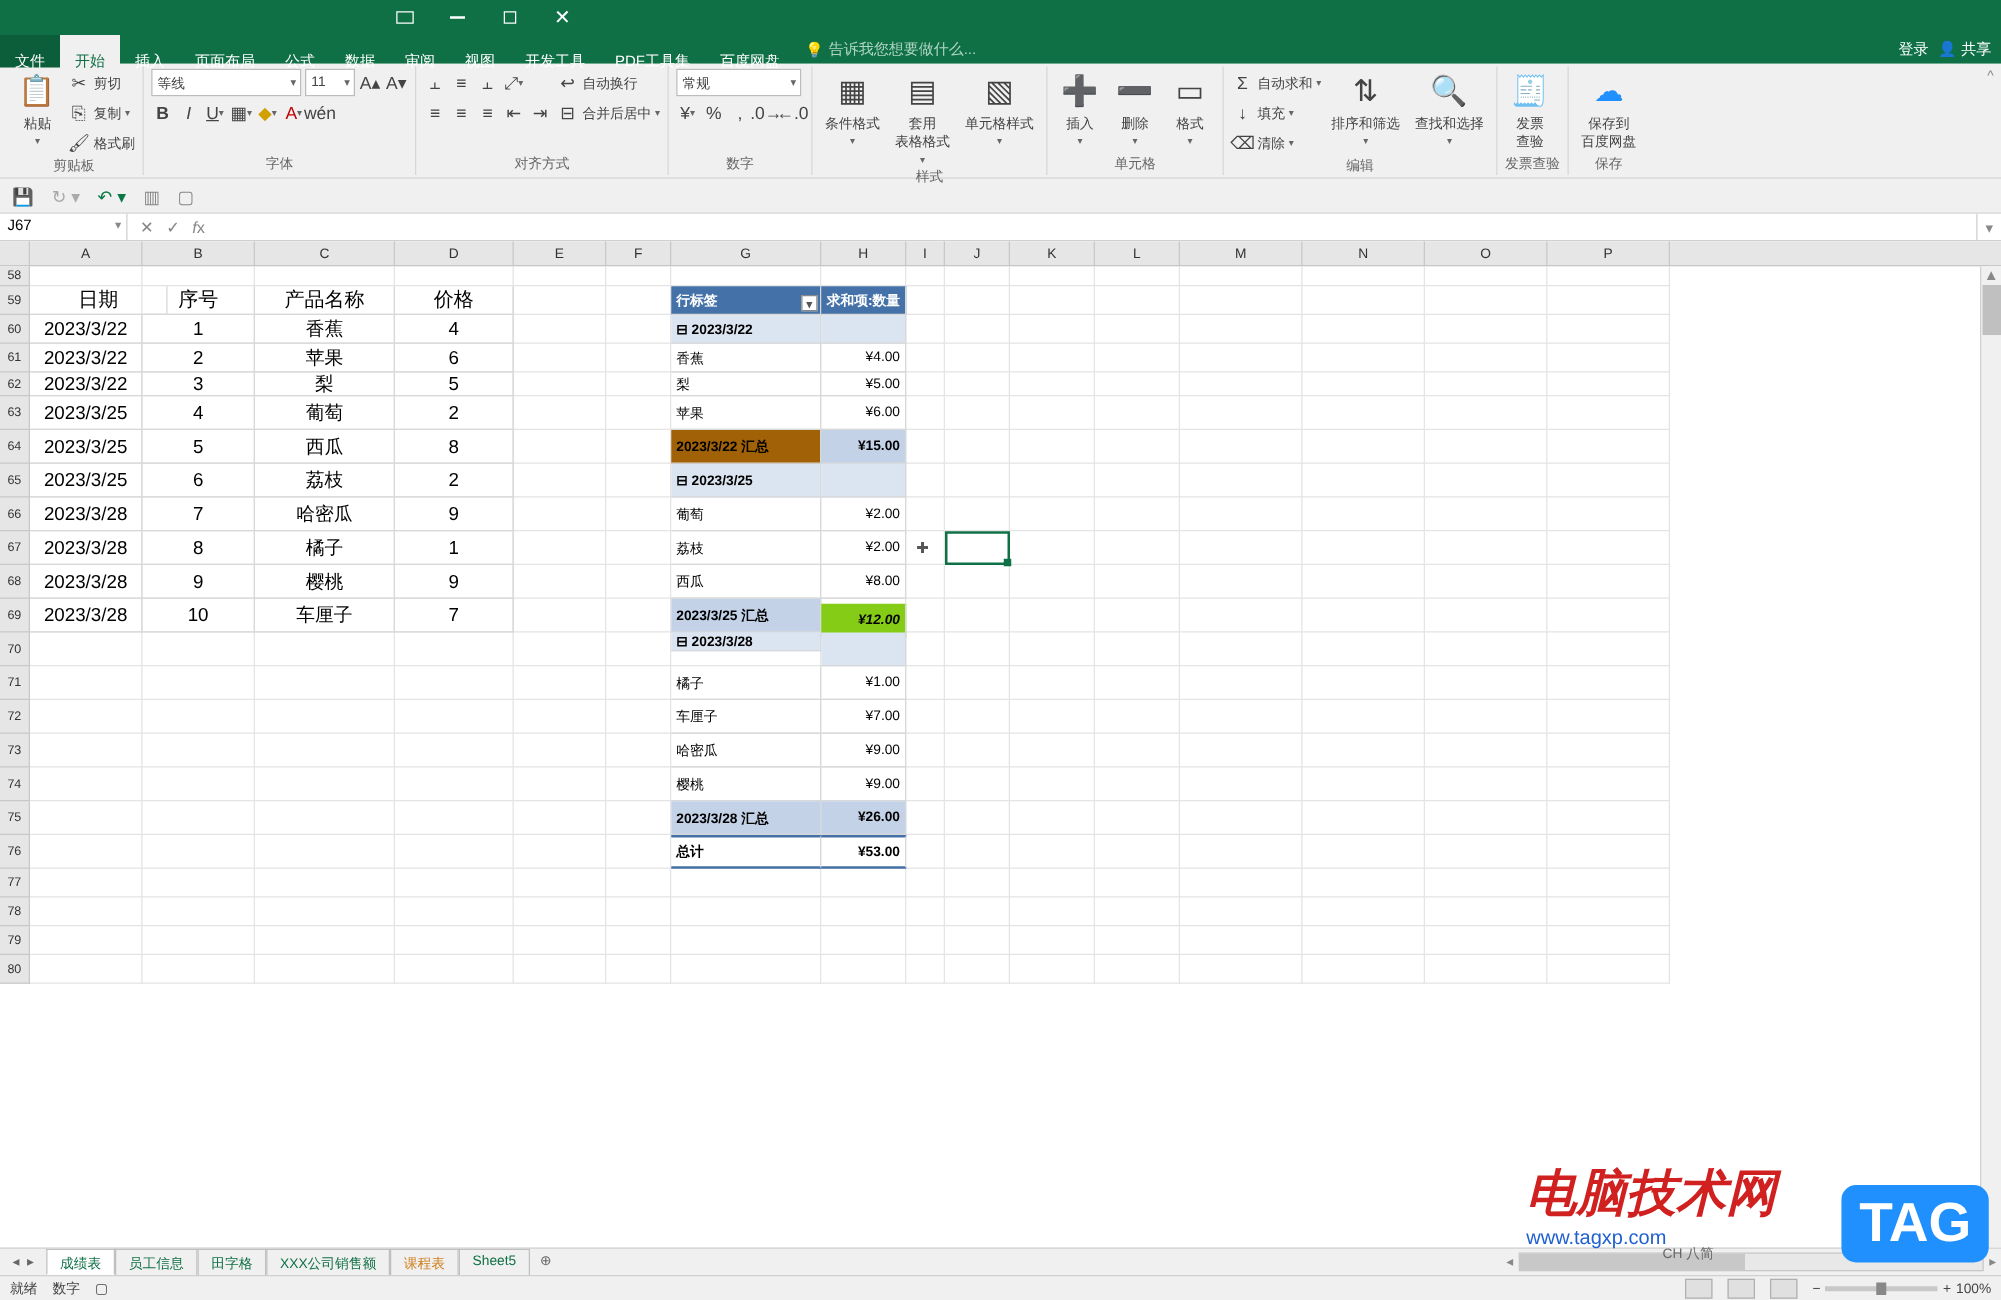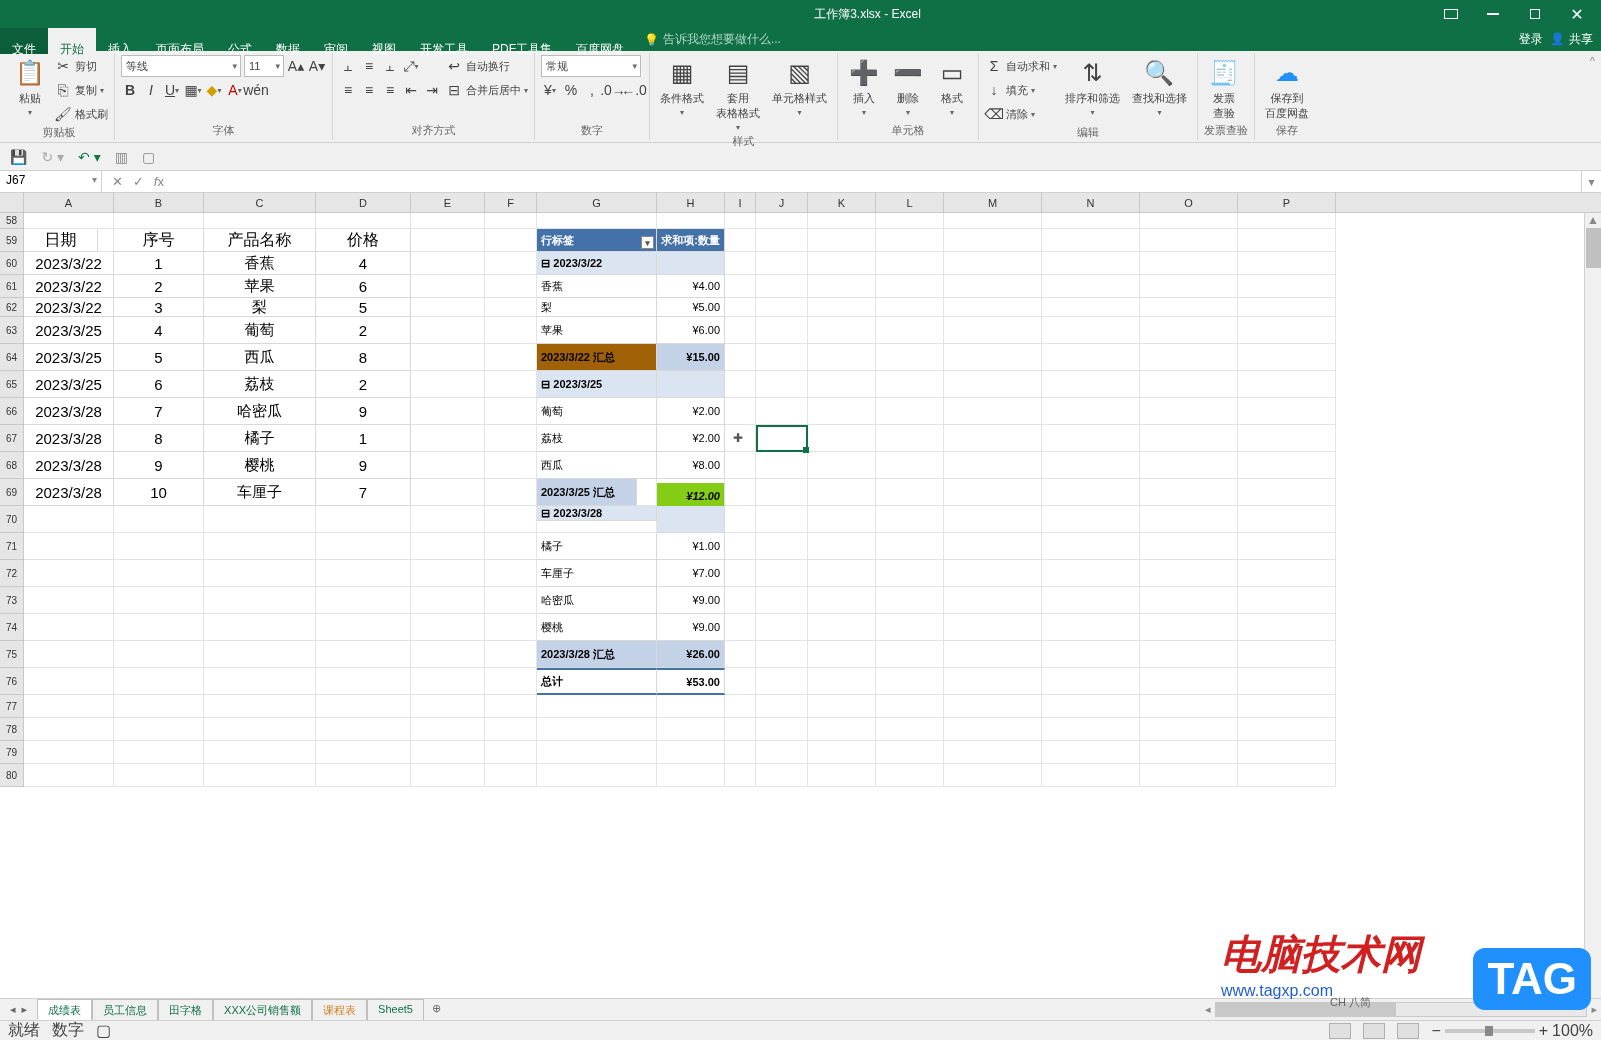--- a/index.html
+++ b/index.html
@@ -64,39 +64,38 @@
 .sheetbar .nav{display:flex; align-items:center; gap:6px; padding:0 10px; color:#666;}
 .sheet-tab{padding:3px 10px; border:1px solid #c0c0c0; border-bottom:none; background:#f0f0f0; cursor:pointer; color:#0f7046;}
 .sheet-tab.active{background:#fff; border-bottom:1px solid #fff;}
 .sheet-tab.orange{color:#d08020;}
 .sheetbar .newsheet{padding:3px 8px; color:#666; cursor:pointer;}
 .sheetbar .spacer{flex:1;}
 .sheetbar .hscroll{width:400px; display:flex; align-items:center;}
 .sheetbar .hscroll .track{flex:1; height:15px; background:#e8e8e8; border:1px solid #c8c8c8; position:relative;}
 .sheetbar .hscroll .thumb{position:absolute; left:0; width:180px; height:100%; background:#c8c8c8;}
 
-.statusbar{height:20px; background:#f0f0f0; border-top:1px solid #d0d0d0; display:flex; align-items:center; font-size:16px; color:#444; padding:0 8px; gap:12px;}
+.statusbar{height:20px; background:#f0f0f0; border-top:1px solid #d0d0d0; display:flex; align-items:center; font-size:11px; color:#444; padding:0 8px; gap:12px;}
 .statusbar .spacer{flex:1;}
 .statusbar .viewbtn{width:22px; height:16px; border:1px solid #b0b0b0; background:#e0e0e0;}
 .statusbar .zoom{display:flex; align-items:center; gap:4px;}
 .zslider{width:90px; height:4px; background:#c8c8c8; position:relative;}
 .zslider .zth{position:absolute; left:45%; top:-3px; width:8px; height:10px; background:#888;}
 
 .watermark1{position:fixed; right:180px; bottom:40px; z-index:50;margin-top:20px;}
 .wm1a{font-size:40px; font-weight:bold; color:#d02020; font-style:italic;}
 .wm1b{font-size:16px; color:#2060d0;}
 .watermark2{position:fixed; right:10px; bottom:30px; z-index:50; background:#2090ff; color:#fff; font-size:44px; font-weight:bold; padding:6px 14px; border-radius:12px;}
 .imewm{position:fixed; right:230px; bottom:30px; font-size:11px; color:#666; display:flex; gap:8px; align-items:center; z-index:40;}
 </style>
 </head>
 <body>
 
 <div class="titlebar">
   <div class="tb-left"></div>
-  <div class="tb-center">工作簿3.xlsx - Excel</div>
   <div class="tb-right">
     <div class="tb-btn">
         <span class="tb-icon-sq"></span>
       </div>
     <div class="tb-btn">
         <span class="tb-icon-min"></span>
       </div>
     <div class="tb-btn">
         <span class="tb-icon-max"></span>
       </div>
@@ -395,21 +394,21 @@
       <div class="rh" style="height: 27px;">73</div>
       <div class="rh" style="height: 27px;">74</div>
       <div class="rh" style="height: 27px;">75</div>
       <div class="rh" style="height: 27px;">76</div>
       <div class="rh" style="height: 23px;">77</div>
       <div class="rh" style="height: 23px;">78</div>
       <div class="rh" style="height: 23px;">79</div>
       <div class="rh" style="height: 23px;">80</div>
     </div>
   <div class="cells" id="cells">
-      <div class="cell " style="left: 0px; top: 16px; width: 74px; height: 23px; justify-content: center; font-size: 16px;">日期</div>
+      <div class="cell " style="left: 0px; top: 16px; width: 110px; height: 23px; justify-content: center; font-size: 16px;">日期</div>
       <div class="cell " style="left: 90px; top: 16px; width: 90px; height: 23px; justify-content: center; font-size: 16px;">序号</div>
       <div class="cell " style="left: 180px; top: 16px; width: 112px; height: 23px; justify-content: center; font-size: 16px;">产品名称</div>
       <div class="cell " style="left: 292px; top: 16px; width: 95px; height: 23px; justify-content: center; font-size: 16px;">价格</div>
       <div class="cell " style="left: 0px; top: 39px; width: 90px; height: 23px; justify-content: center; font-size: 15px;">2023/3/22</div>
       <div class="cell " style="left: 90px; top: 39px; width: 90px; height: 23px; justify-content: center; font-size: 15px;">1</div>
       <div class="cell " style="left: 180px; top: 39px; width: 112px; height: 23px; justify-content: center; font-size: 15px;">香蕉</div>
       <div class="cell " style="left: 292px; top: 39px; width: 95px; height: 23px; justify-content: center; font-size: 15px;">4</div>
       <div class="cell " style="left: 0px; top: 62px; width: 90px; height: 23px; justify-content: center; font-size: 15px;">2023/3/22</div>
       <div class="cell " style="left: 90px; top: 62px; width: 90px; height: 23px; justify-content: center; font-size: 15px;">2</div>
       <div class="cell " style="left: 180px; top: 62px; width: 112px; height: 23px; justify-content: center; font-size: 15px;">苹果</div>
@@ -459,21 +458,21 @@
       <div class="cell " style="left: 513px; top: 131px; width: 120px; height: 27px; background: #a16207; font-weight: bold; font-size: 11px;">2023/3/22 汇总</div>
       <div class="cell " style="left: 633px; top: 131px; width: 68px; height: 27px; background: rgb(196, 210, 232); font-weight: bold; justify-content: flex-end; font-size: 11px;">¥15.00</div>
       <div class="cell " style="left: 513px; top: 158px; width: 120px; height: 27px; background: rgb(219, 229, 241); font-weight: bold; font-size: 11px;">⊟ 2023/3/25</div>
       <div class="cell " style="left: 633px; top: 158px; width: 68px; height: 27px; background: rgb(219, 229, 241);"></div>
       <div class="cell " style="left: 513px; top: 185px; width: 120px; height: 27px; font-size: 11px;">    葡萄</div>
       <div class="cell " style="left: 633px; top: 185px; width: 68px; height: 27px; justify-content: flex-end; font-size: 11px;">¥2.00</div>
       <div class="cell " style="left: 513px; top: 212px; width: 120px; height: 27px; font-size: 11px;">    荔枝</div>
       <div class="cell " style="left: 633px; top: 212px; width: 68px; height: 27px; justify-content: flex-end; font-size: 11px;">¥2.00</div>
       <div class="cell " style="left: 513px; top: 239px; width: 120px; height: 27px; font-size: 11px;">    西瓜</div>
       <div class="cell " style="left: 633px; top: 239px; width: 68px; height: 27px; justify-content: flex-end; font-size: 11px;">¥8.00</div>
-      <div class="cell " style="left: 513px; top: 266px; width: 100px; height: 27px; background: rgb(196, 210, 232); font-weight: bold; font-size: 11px;">2023/3/25 汇总</div>
+      <div class="cell " style="left: 513px; top: 266px; width: 120px; height: 27px; background: rgb(196, 210, 232); font-weight: bold; font-size: 11px;">2023/3/25 汇总</div>
       <div class="cell " style="left: 633px; top: 270px; width: 68px; height: 27px; background: #84cc16; font-weight: bold; justify-content: flex-end; font-size: 11px; font-style: italic;">¥12.00</div>
       <div class="cell " style="left: 513px; top: 293px; width: 120px; height: 15px; background: rgb(219, 229, 241); font-weight: bold; font-size: 11px;">⊟ 2023/3/28</div>
       <div class="cell " style="left: 633px; top: 293px; width: 68px; height: 27px; background: rgb(219, 229, 241);"></div>
       <div class="cell " style="left: 513px; top: 320px; width: 120px; height: 27px; font-size: 11px;">    橘子</div>
       <div class="cell " style="left: 633px; top: 320px; width: 68px; height: 27px; justify-content: flex-end; font-size: 11px;">¥1.00</div>
       <div class="cell " style="left: 513px; top: 347px; width: 120px; height: 27px; font-size: 11px;">    车厘子</div>
       <div class="cell " style="left: 633px; top: 347px; width: 68px; height: 27px; justify-content: flex-end; font-size: 11px;">¥7.00</div>
       <div class="cell " style="left: 513px; top: 374px; width: 120px; height: 27px; font-size: 11px;">    哈密瓜</div>
       <div class="cell " style="left: 633px; top: 374px; width: 68px; height: 27px; justify-content: flex-end; font-size: 11px;">¥9.00</div>
       <div class="cell " style="left: 513px; top: 401px; width: 120px; height: 27px; font-size: 11px;">    樱桃</div>

